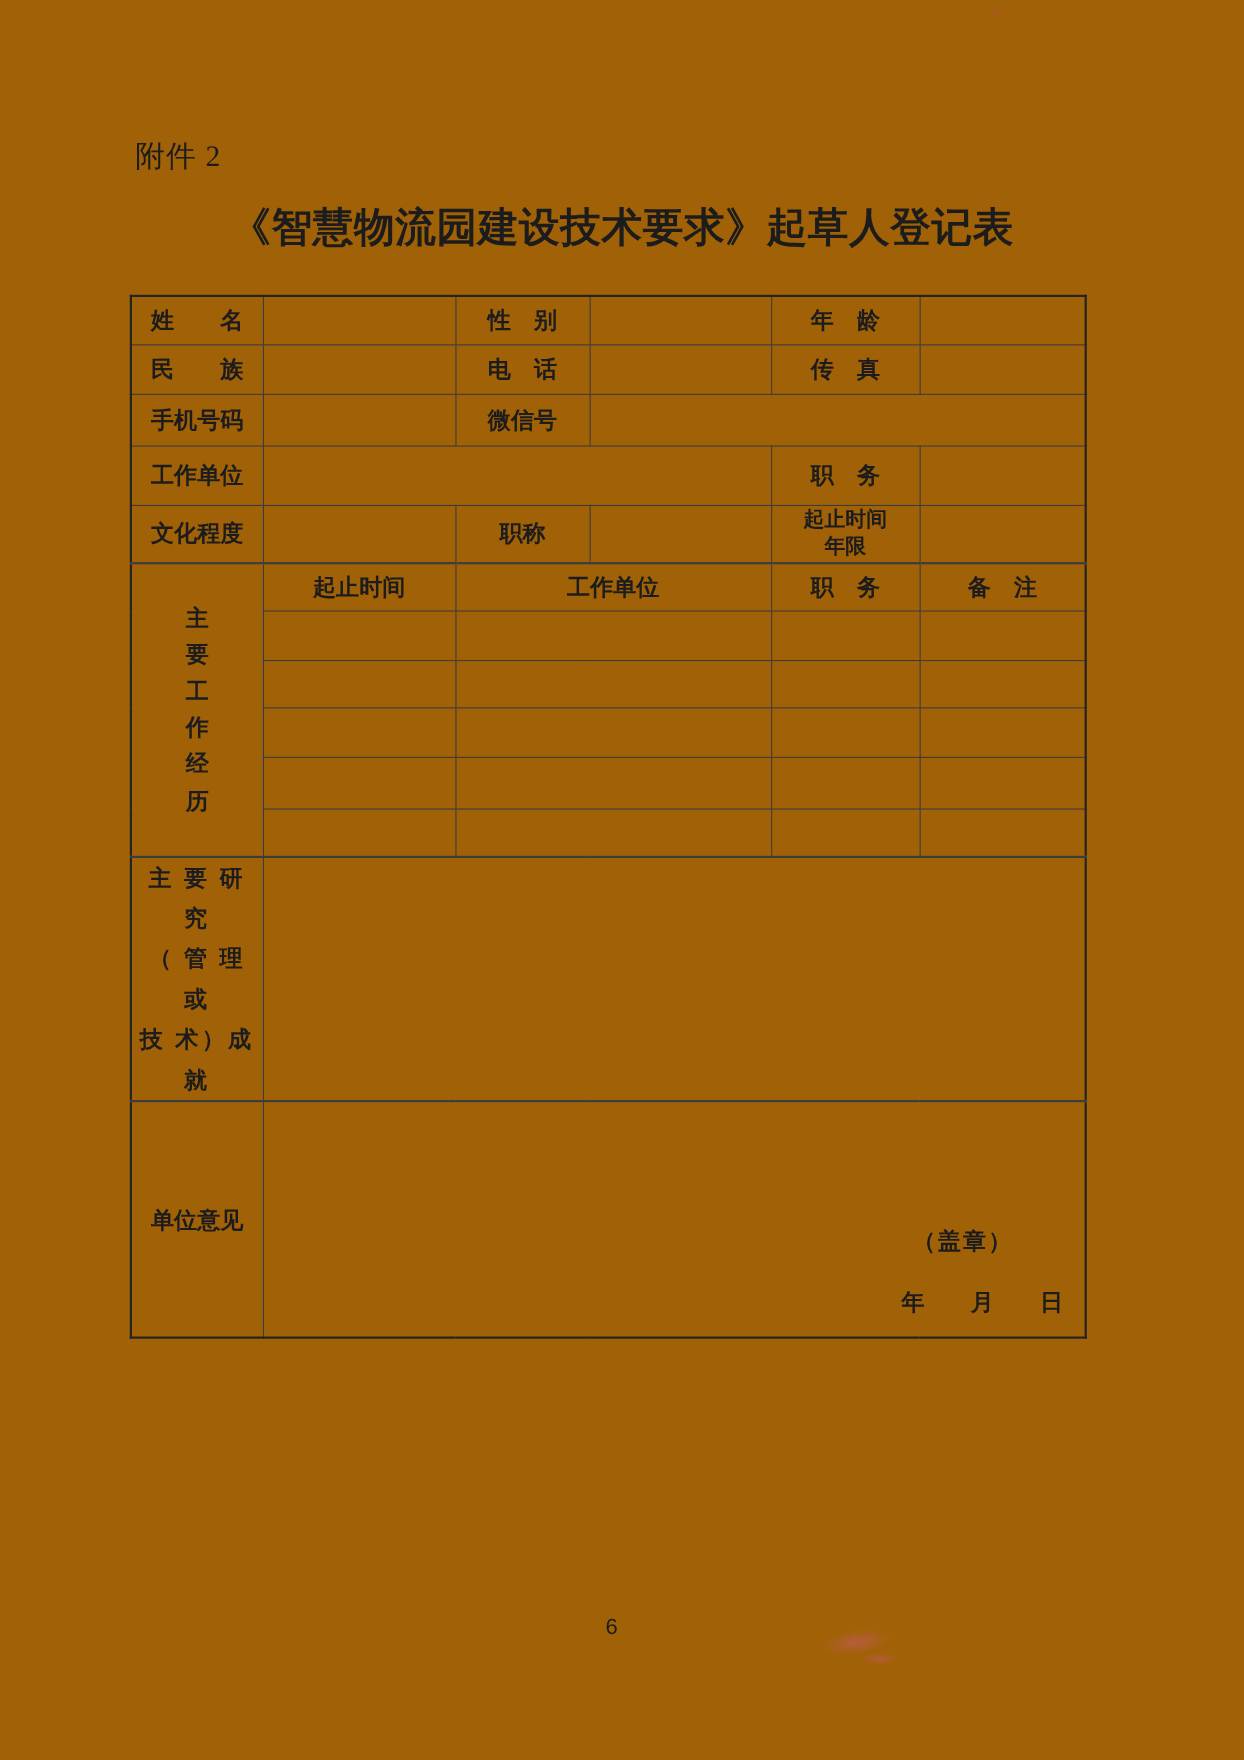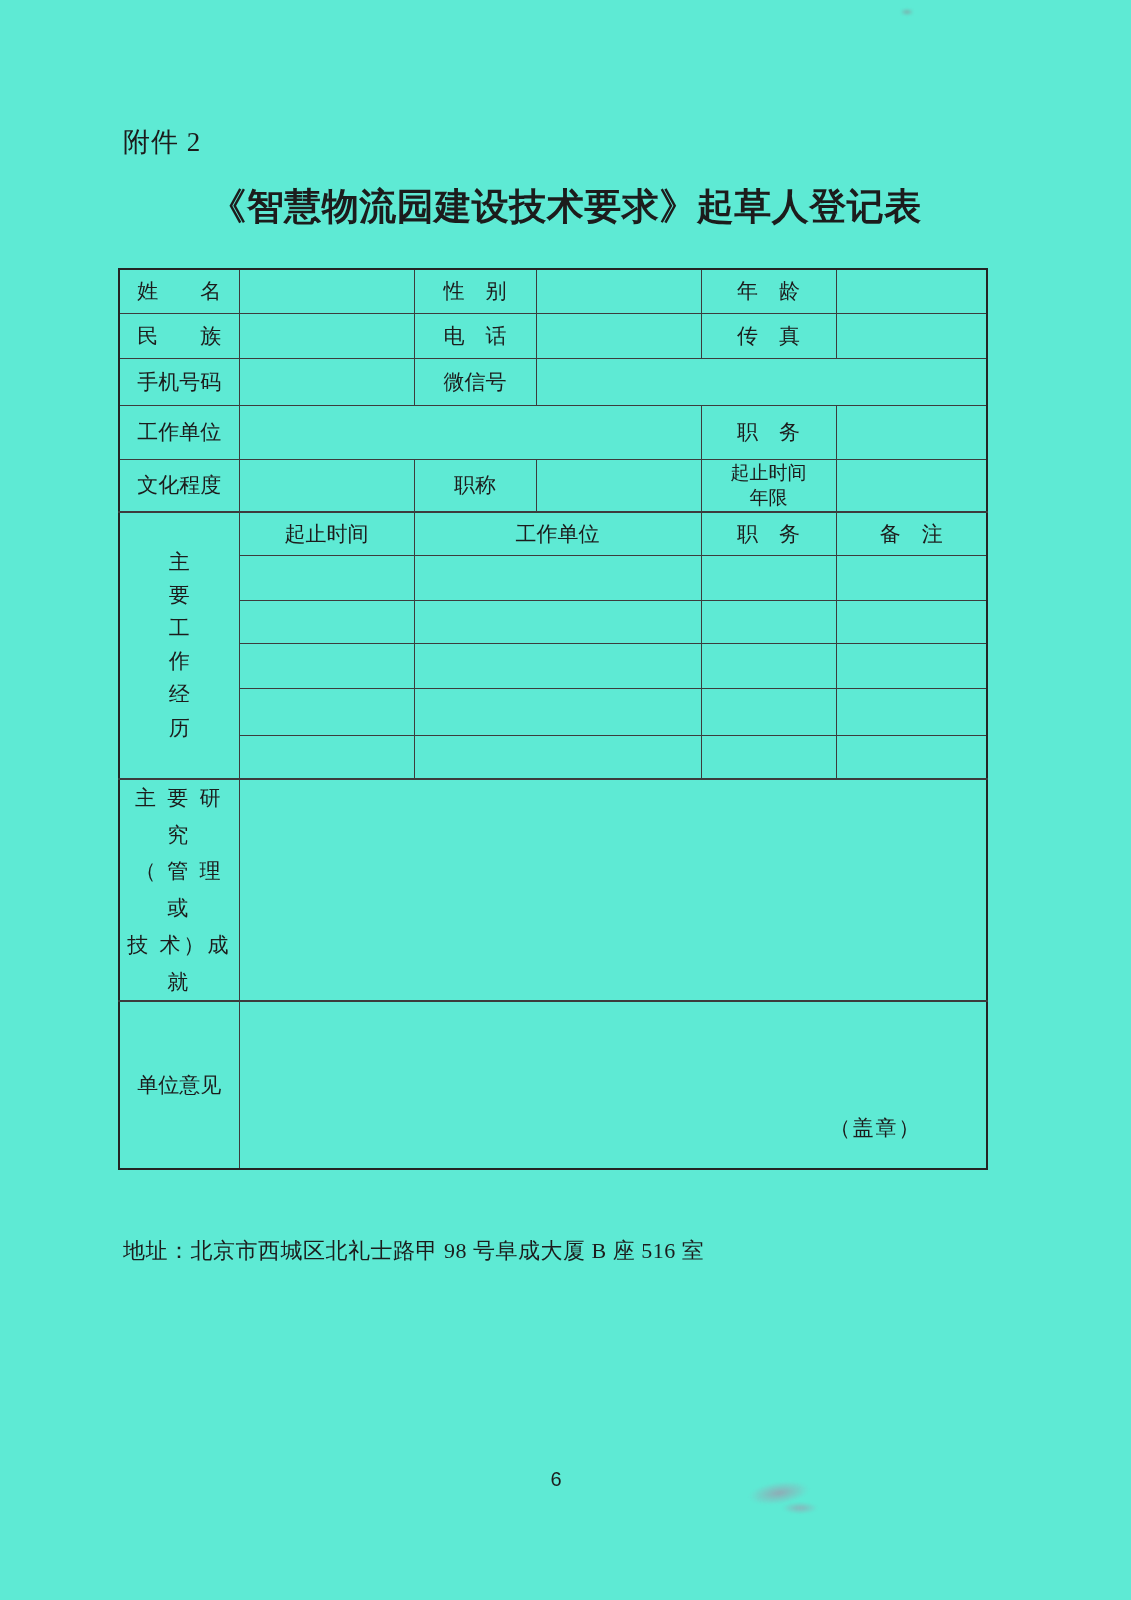--- a/index.html
+++ b/index.html
@@ -1,20 +1,20 @@
 <!DOCTYPE html>
 <html><head>
 <meta charset="utf-8">
 <style>
   html,body{margin:0;padding:0;background:#e8e8e6;}
   .page{
     position:relative;
     width:1131px;height:1600px;
     margin:0 auto;
-    background:#5eead4;
+    background:#a16207;
     font-family:"Liberation Serif","DejaVu Serif",serif;
     color:#1c1c1c;
     overflow:hidden;
   }
   .attachment{
     position:absolute;left:123px;top:124px;
     font-size:27px;letter-spacing:1px;
   }
   .doc-title{
     position:absolute;left:0;top:182px;width:100%;
@@ -23,31 +23,31 @@
   }
   table.form-table{
     position:absolute;left:118px;top:268px;
     width:868px;
     border-collapse:collapse;table-layout:fixed;
     border:2px solid #242424;
   }
   .form-table td,.form-table th{
     border:1px solid #3c3c3c;
     padding:0 4px;
-    font-size:21px;font-weight:normal;
+    font-size:21px;font-weight:bold;
     text-align:center;vertical-align:middle;
     overflow:hidden;
   }
   tr.thick td,tr.thick th{border-top-width:2px;}
   tr.r1{height:44px;} tr.r2{height:45px;} tr.r3{height:47px;margin-top:32px;}
   tr.r4{height:54px;} tr.r5{height:48px;}
   tr.rh{height:44px;}
   tr.re1{height:45px;} tr.re2{height:43px;} tr.re3{height:45px;}
   tr.re4{height:47px;} tr.re5{height:43px;}
-  tr.rach{height:195px;} tr.rop{height:168px;}
+  tr.rach{height:195px;} tr.rop{height:215px;}
   td.small{font-size:19px;line-height:1.35;}
   td.vert div{
     width:24px;margin:0 auto;
     word-break:break-all;line-height:1.58;font-size:21px;
   }
   td.ach-label div{letter-spacing:3px;line-height:1.75;font-size:21px;}
   td.opinion{position:relative;}
   .seal{position:absolute;left:590px;top:112px;font-size:21px;letter-spacing:2px;}
   .opinion-date{position:absolute;left:580px;top:168px;font-size:21px;}
   .footer{
@@ -189,21 +189,20 @@
         <td>单位意见</td>
         <td colspan="5" class="opinion">
           <span class="seal">（盖章）</span>
           <span class="opinion-date">年　　月　　日</span>
         </td>
       </tr>
     </tbody>
   </table>
 
   <div class="footer">
-    <div class="line">地址：北京市西城区北礼士路甲 98 号阜成大厦 B 座 516 室</div>
   </div>
 
   <div class="page-number">6</div>
 
   <div class="smudge s1"></div>
   <div class="smudge s2"></div>
   <div class="smudge s3"></div>
 
 </div>
 

